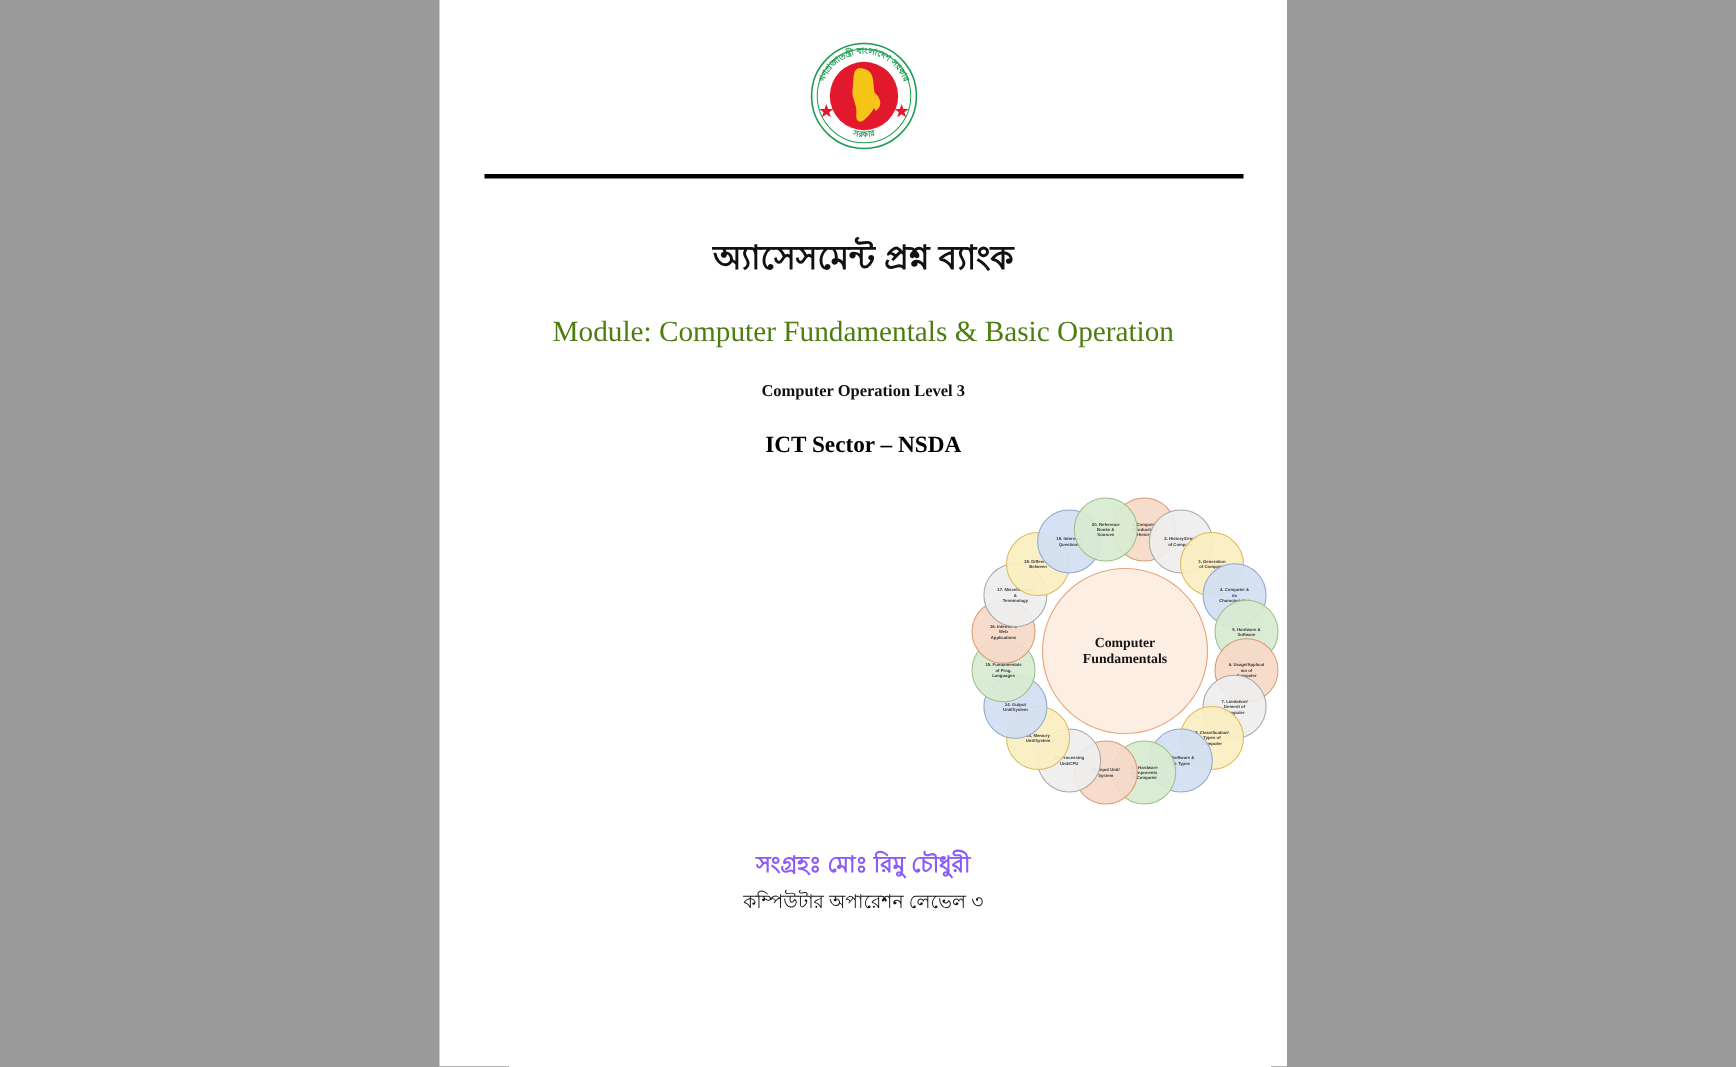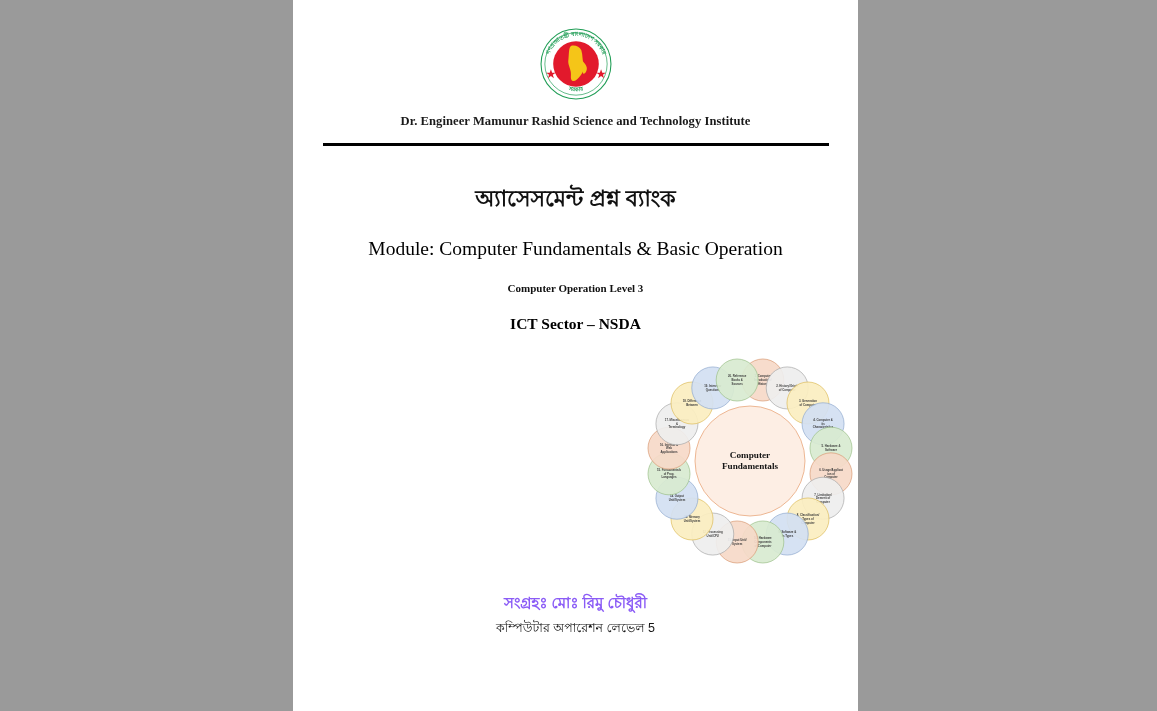--- a/index.html
+++ b/index.html
@@ -76,21 +76,21 @@
     font-weight: bold;
     font-size: 22px;
     color: #111111;
     margin-top: 40px;
     line-height: 1.2;
   }
   .module-line {
     text-align: center;
     font-family: "Liberation Serif", serif;
     font-size: 19.5px;
-    color: #000000;
+    color: #4d7c0f;
     margin-top: 26px;
   }
   .level-line {
     text-align: center;
     font-family: "Liberation Serif", serif;
     font-weight: bold;
     font-size: 11px;
     color: #111111;
     margin-top: 22px;
   }
@@ -180,21 +180,20 @@
             <textPath href="#arcTop" startOffset="50%" text-anchor="middle">গণপ্রজাতন্ত্রী বাংলাদেশ সরকার</textPath>
           </text>
           <path id="arcBot" d="M 16 52 A 34 34 0 0 0 84 52" fill="none"></path>
           <text font-size="7.2" font-family="Liberation Sans, sans-serif" font-weight="bold">
             <textPath href="#arcBot" startOffset="50%" text-anchor="middle">সরকার</textPath>
           </text>
         </g>
       </svg>
     </div>
 
-    <div class="inst-name">Dr. Engineer Mamunur Rashid Science and Technology Institute</div>
     <div class="rule"></div>
 
     <div class="bn-title">অ্যাসেসমেন্ট প্রশ্ন ব্যাংক</div>
     <div class="module-line">Module: Computer Fundamentals &amp; Basic Operation</div>
     <div class="level-line">Computer Operation Level 3</div>
     <div class="sector-line">ICT Sector – NSDA</div>
 
     <div class="diagram-wrap">
       <svg class="wheel" id="wheel" viewBox="0 0 216 212">
         <g id="wheel-bubbles">
@@ -309,16 +308,16 @@
               <text class="bubble-label" x="95.17" y="29.61">Sources</text>
             </g>
           </g>
         <circle cx="108" cy="106" r="55" id="wheel-center-circle" fill="#fdeee4" stroke="#e8a77c" stroke-width="0.8"></circle>
         <text class="center-label" x="108" y="103">Computer</text>
         <text class="center-label" x="108" y="114">Fundamentals</text>
       </svg>
     </div>
 
     <div class="credit-1">সংগ্রহঃ মোঃ রিমু চৌধুরী</div>
-    <div class="credit-2">কম্পিউটার অপারেশন লেভেল 5</div>
+    <div class="credit-2">কম্পিউটার অপারেশন লেভেল ৩</div>
 
   </div>
 </div>
 
 </body></html>

